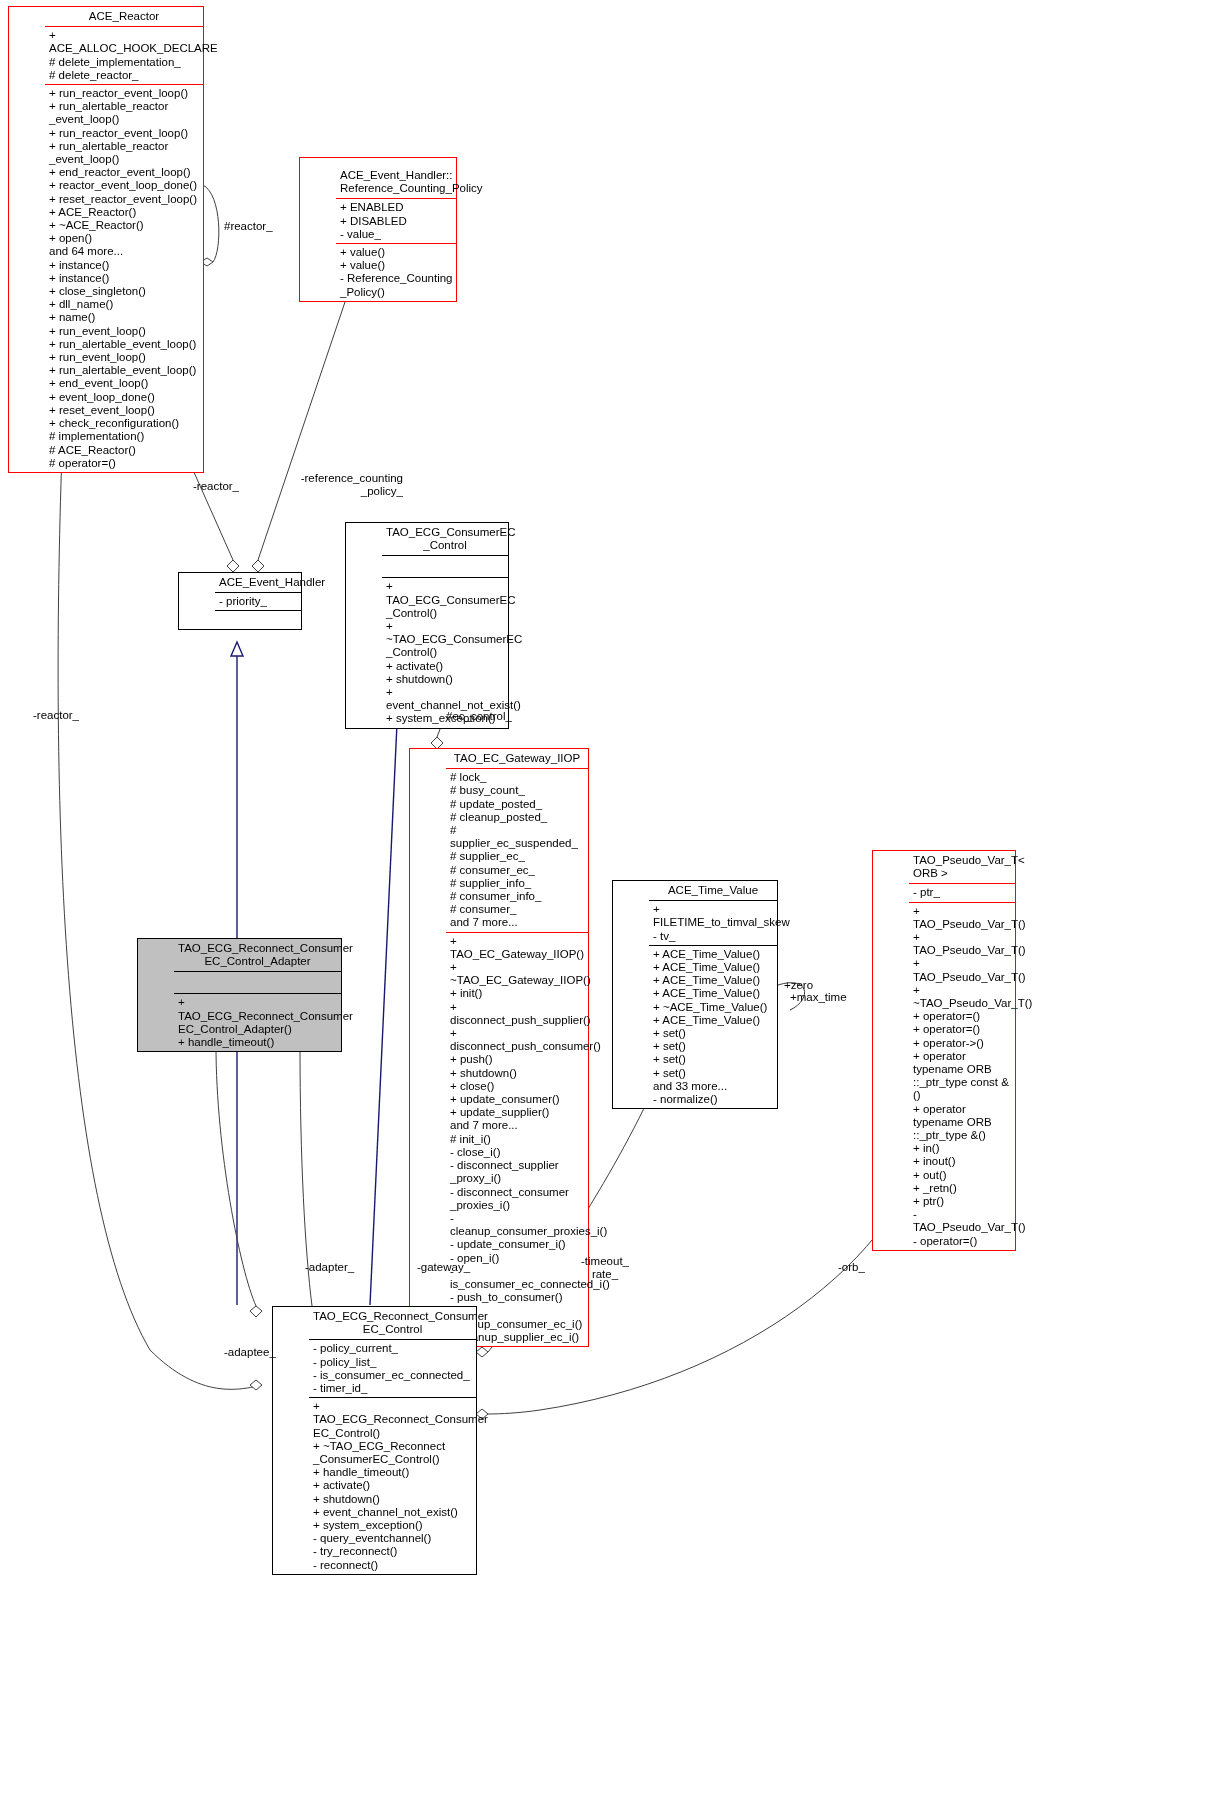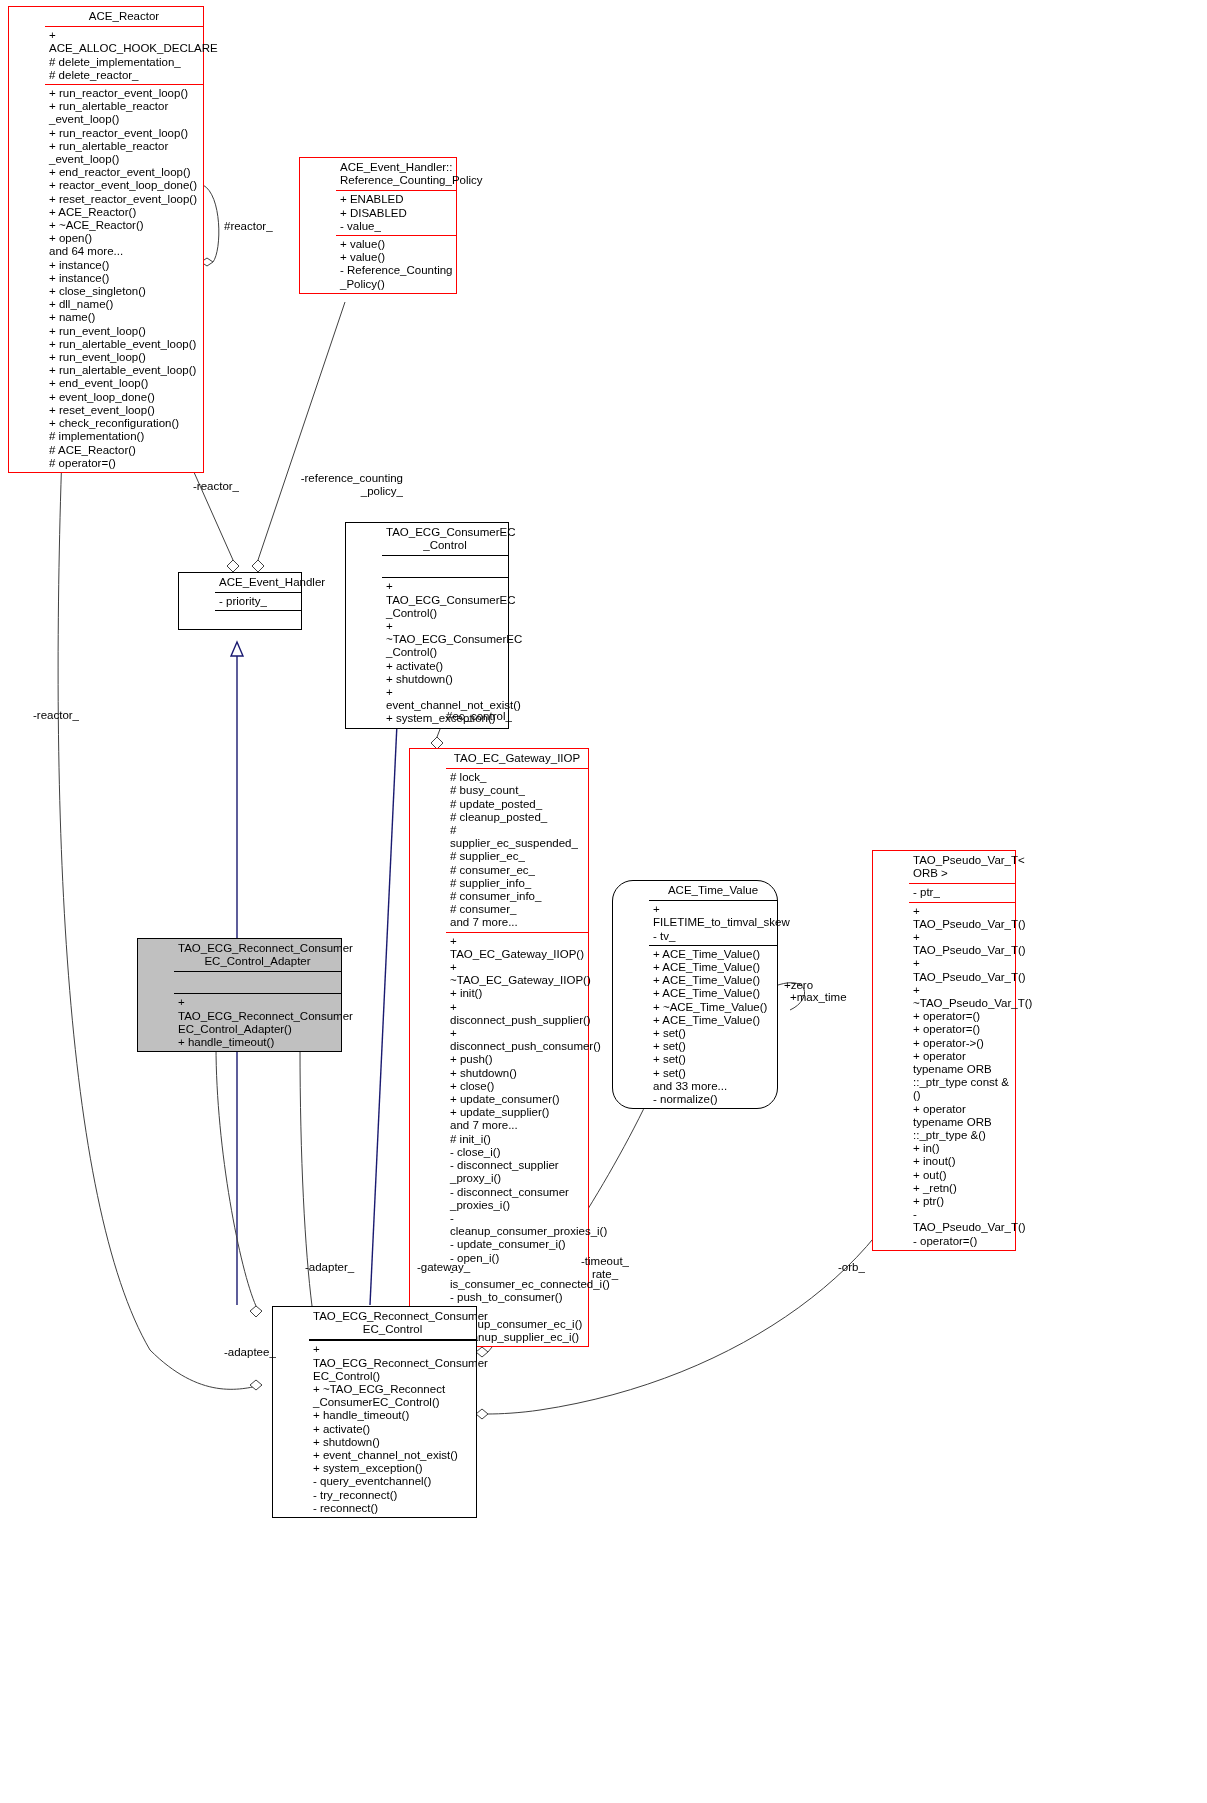--- a/index.html
+++ b/index.html
@@ -148,21 +148,21 @@
       <div>+ event_loop_done()</div>
       <div>+ reset_event_loop()</div>
       <div>+ check_reconfiguration()</div>
       <div># implementation()</div>
       <div># ACE_Reactor()</div>
       <div># operator=()</div>
     </div>
   </div>
 
   <div class="umlbox red" style="left:299px; top:157px; width:158px;">
-    <div class="title" style="text-align:left;">ACE_Event_Handler::
+    <div class="title" style="text-align:left;margin-top:8px;">ACE_Event_Handler::
 Reference_Counting_Policy</div>
     <div class="sep"></div>
     <div class="compart">
       <div>+ ENABLED</div>
       <div>+ DISABLED</div>
       <div>- value_</div>
     </div>
     <div class="sep"></div>
     <div class="compart">
       <div>+ value()</div>
@@ -238,21 +238,21 @@
       <div>- cleanup_consumer_proxies_i()</div>
       <div>- update_consumer_i()</div>
       <div>- open_i()</div>
       <div>- is_consumer_ec_connected_i()</div>
       <div>- push_to_consumer()</div>
       <div>- cleanup_consumer_ec_i()</div>
       <div>- cleanup_supplier_ec_i()</div>
     </div>
   </div>
 
-  <div class="umlbox" style="left:612px; top:880px; width:166px;border-radius:21px;">
+  <div class="umlbox" style="left:612px; top:880px; width:166px;">
     <div class="title">ACE_Time_Value</div>
     <div class="sep"></div>
     <div class="compart">
       <div>+ FILETIME_to_timval_skew</div>
       <div>- tv_</div>
     </div>
     <div class="sep"></div>
     <div class="compart">
       <div>+ ACE_Time_Value()</div>
       <div>+ ACE_Time_Value()</div>
@@ -308,20 +308,26 @@
       <div>+ TAO_ECG_Reconnect_Consumer
 EC_Control_Adapter()</div>
       <div>+ handle_timeout()</div>
     </div>
   </div>
 
   <div class="umlbox" style="left:272px; top:1306px; width:205px;">
     <div class="title">TAO_ECG_Reconnect_Consumer
 EC_Control</div>
     <div class="sep"></div>
+    <div class="compart">
+      <div>- policy_current_</div>
+      <div>- policy_list_</div>
+      <div>- is_consumer_ec_connected_</div>
+      <div>- timer_id_</div>
+    </div>
     <div class="sep"></div>
     <div class="compart">
       <div>+ TAO_ECG_Reconnect_Consumer
 EC_Control()</div>
       <div>+ ~TAO_ECG_Reconnect
 _ConsumerEC_Control()</div>
       <div>+ handle_timeout()</div>
       <div>+ activate()</div>
       <div>+ shutdown()</div>
       <div>+ event_channel_not_exist()</div>

